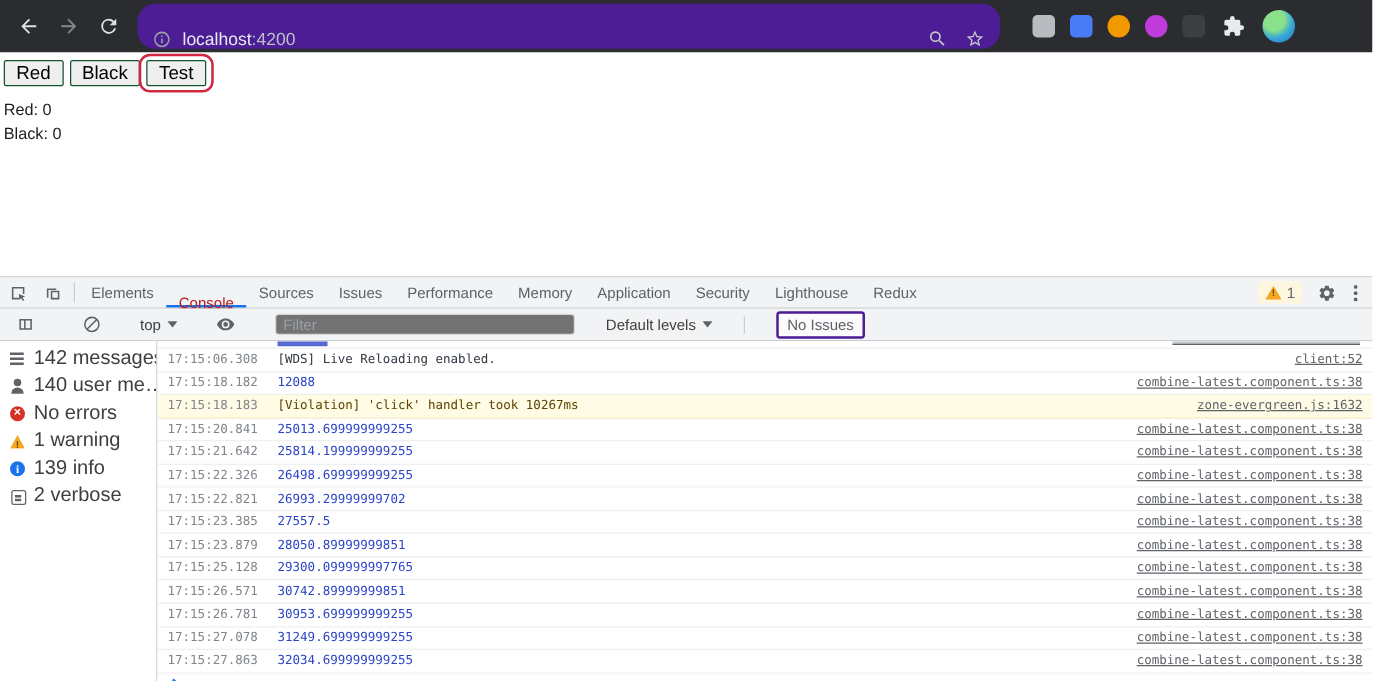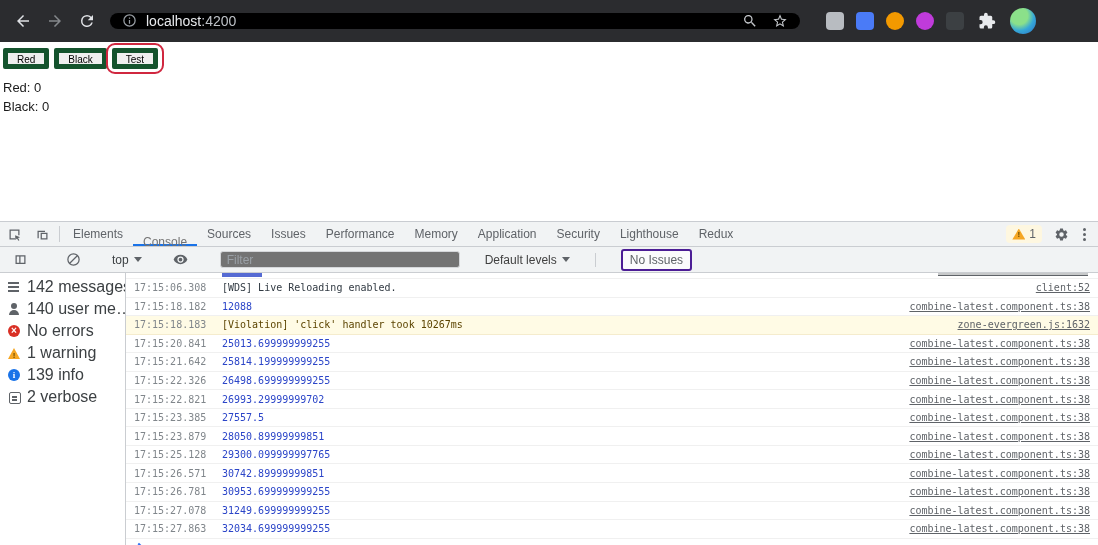--- a/index.html
+++ b/index.html
@@ -4,57 +4,57 @@
 <style>
   * { box-sizing: border-box; margin: 0; padding: 0; }
   html,body { width:1098px; height:545px; overflow:hidden; }
   body { font-family:"Liberation Sans", sans-serif; background:#fff; position:relative; }
 
   
   .chrome-bar { height:42px; background:#2b2c2f; display:flex; align-items:center; padding:0 10px; }
   .nav-btn { width:26px; height:26px; display:flex; align-items:center; justify-content:center; border-radius:50%; flex:none; margin-right:6px; }
   .nav-btn svg { width:18px; height:18px; fill:#dfe1e5; }
   .nav-btn.dim svg { fill:#85888c; }
-  .omnibox { width:690px; height:16px; background:#000000; border-radius:14px; display:flex; align-items:flex-start; padding:0 12px; margin-left:4px; flex:none; }
+  .omnibox { width:690px; height:36px; background:#4c1d95; border-radius:14px; display:flex; align-items:flex-end; padding:0 12px; margin-left:4px; flex:none; }
   .omnibox .site-ic svg { width:15px; height:15px; fill:#9aa0a6; display:block; }
   .url { color:#e8eaed; font-size:14px; margin-left:9px; white-space:nowrap; }
   .url .port { color:#bdc1c6; }
   .omni-spacer { flex:1; }
   .omni-ic { margin-left:14px; display:flex; }
   .omni-ic svg { width:16px; height:16px; fill:#c4c7cb; }
   .ext-area { display:flex; align-items:center; gap:12px; margin-left:26px; }
   .ext-icon { width:18px; height:18px; border-radius:4px; flex:none; }
   .ext-icon.round { border-radius:50%; }
   .puzzle-btn { margin-left:14px; display:flex; }
   .puzzle-btn svg { width:18px; height:18px; fill:#e8eaed; }
   .avatar { width:26px; height:26px; border-radius:50%; margin-left:14px; flex:none;
             background:radial-gradient(circle at 35% 30%, #8be08a 0 35%, #35a7d8 60%, #2b6fc4 100%); }
 
   
   .page { height:179px; background:#fff; padding:6px 0 0 3px; position:relative; }
   .btn-row { display:flex; gap:5px; }
   .btn-wrap { position:relative; display:inline-block; }
-  .page-btn { font-family:"Liberation Sans",sans-serif; font-size:10px; height:21px; padding:1px 9px;
-              background:#efefef; border:5px solid #14532d; border-radius:2px; color:#000; }
+  .page-btn { font-family:"Liberation Sans",sans-serif; font-size:15px; height:21px; padding:1px 9px;
+              background:#efefef; border:1px solid #14532d; border-radius:2px; color:#000; }
   .annotation-ring { position:absolute; top:-5px; bottom:-5px; left:-6px; right:-6px;
                      border:2.5px solid var(--annotation_red,#d0273f); border-radius:9px; pointer-events:none; }
   .counters { margin-top:9px; font-size:13px; color:#1c1c1c; }
   .counter-line { line-height:19px; }
 
   
   .devtools { position:absolute; top:221px; left:0; right:0; bottom:0; border-top:1px solid #c9ccd1;
               display:flex; flex-direction:column; background:#fff; }
   .dt-tabbar { height:25px; background:#f1f3f4; border-bottom:1px solid #cacdd1; display:flex; align-items:center;
                font-size:12px; color:#5f6368; flex:none; }
   .dt-icon-btn { width:28px; height:24px; display:flex; align-items:center; justify-content:center; flex:none; }
   .dt-icon-btn svg { width:15px; height:15px; fill:#5f6368; }
   .tab-divider { width:1px; height:16px; background:#cacdd1; margin:0 3px; flex:none; }
   .tab-strip { display:flex; height:100%; }
   .tab { padding:0 10px; display:flex; align-items:center; height:100%; white-space:nowrap; }
-  .tab.active { color:#737373; border-bottom:2px solid var(--accent_blue,#1a73e8); padding-top:18px;text-decoration:underline; }
+  .tab.active { color:#b91c1c; border-bottom:2px solid var(--accent_blue,#1a73e8); padding-top:18px;text-decoration:underline; }
   .dt-right { margin-left:auto; display:flex; align-items:center; gap:12px; padding-right:10px; }
   .warn-badge { display:flex; align-items:center; gap:4px; background:#fef7e0; border-radius:4px; padding:2px 6px; color:#5f6368; }
   .w-tri { width:13px; height:11px; clip-path:polygon(50% 0,100% 100%,0 100%); background:var(--warning_yellow,#f5a623);
            display:flex; align-items:flex-end; justify-content:center; font:bold 8px/11px "Liberation Sans",sans-serif; color:#6d4c00; }
   .gear svg { width:15px; height:15px; fill:#5f6368; display:block; }
   .kebab { display:flex; flex-direction:column; gap:2px; padding:2px; }
   .kebab i { width:3px; height:3px; border-radius:50%; background:#5f6368; }
 
   .dt-toolbar { height:26px; background:#f1f3f4; border-bottom:1px solid #cacdd1; display:flex; align-items:center;
                 padding:0 6px; gap:25px; font-size:12px; color:#3c4043; flex:none; }

